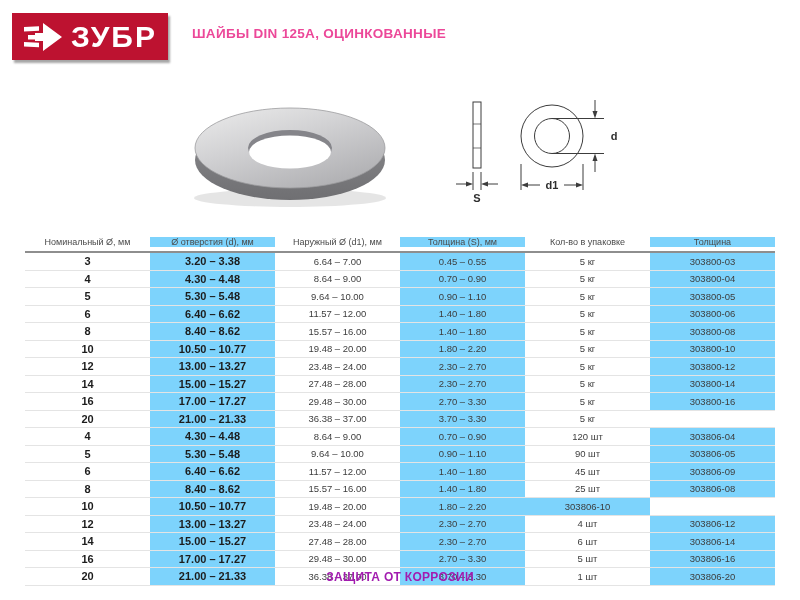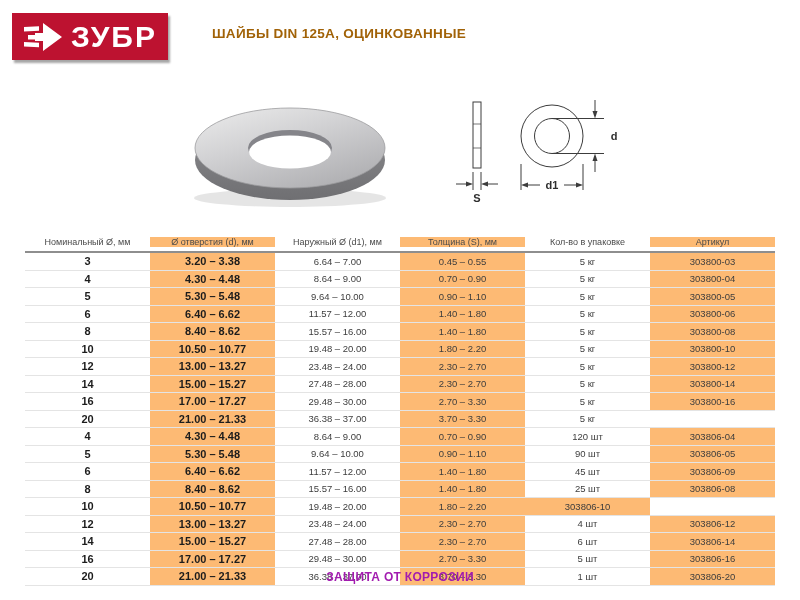--- a/index.html
+++ b/index.html
@@ -12,21 +12,21 @@
     position:absolute;left:12px;top:13px;width:156px;height:47px;
     display:flex;align-items:center;justify-content:center;gap:8px;
     box-shadow:2px 3px 2px rgba(0,0,0,0.35);
   }
   .logo-text{
     color:#ffffff;font-weight:bold;font-size:30px;letter-spacing:2px;line-height:1;
     font-family:"Liberation Sans",sans-serif;
   }
   .page-title{
     position:absolute;left:192px;top:26px;
-    font-size:13.5px;font-weight:bold;color:#a16207;letter-spacing:0.3px;margin-left:20px;
+    font-size:13.5px;font-weight:bold;color:#ec4899;letter-spacing:0.3px;
   }
   
   .washer-photo{position:absolute;left:168px;top:88px;}
   .tech-diagram{position:absolute;left:452px;top:86px;}
   
   .spec-table{position:absolute;left:25px;top:224px;width:750px;margin-top:8px;}
   .t-head{
     display:grid;grid-template-columns:repeat(6,1fr);
     border-bottom:2px solid #8e8e8e;height:19px;align-items:center;
   }
@@ -36,21 +36,21 @@
   .t-row{
     display:grid;grid-template-columns:repeat(6,1fr);
     height:16.5px;align-items:center;border-bottom:1px solid #e4e4e4;
   }
   .t-row .cell{
     text-align:center;white-space:nowrap;overflow:hidden;height:100%;
     display:flex;align-items:center;justify-content:center;
   }
   .t-row .c0,.t-row .c1{font-size:11px;font-weight:bold;color:#1c1c1c;}
   .t-row .c2,.t-row .c3,.t-row .c4,.t-row .c5{font-size:9.5px;color:#3d3d3d;}
-  .stripe{background:#fdba74;}
+  .stripe{background:#7dd3fc;}
   
   .footer-note{
     position:absolute;left:0;top:570px;width:800px;text-align:center;
     font-size:12px;font-weight:bold;color:#a21caf;letter-spacing:0.3px;
   }
 </style>
 </head>
 <body>
 
 <div class="page">
@@ -131,21 +131,21 @@
     </svg>
   </div>
 
   <div class="spec-table">
     <div class="t-head" id="thead">
         <div class="cell c0">Номинальный Ø, мм</div>
         <div class="cell c1 stripe">Ø отверстия (d), мм</div>
         <div class="cell c2">Наружный Ø (d1), мм</div>
         <div class="cell c3 stripe">Толщина (S), мм</div>
         <div class="cell c4">Кол-во в упаковке</div>
-        <div class="cell c5 stripe">Артикул</div>
+        <div class="cell c5 stripe">Толщина</div>
       </div>
     <div id="tbody">
         <div class="t-row">
           <div class="cell c0">3</div>
           <div class="cell c1 stripe">3.20 – 3.38</div>
           <div class="cell c2">6.64 – 7.00</div>
           <div class="cell c3 stripe">0.45 – 0.55</div>
           <div class="cell c4">5 кг</div>
           <div class="cell c5 stripe">303800-03</div>
         </div>

